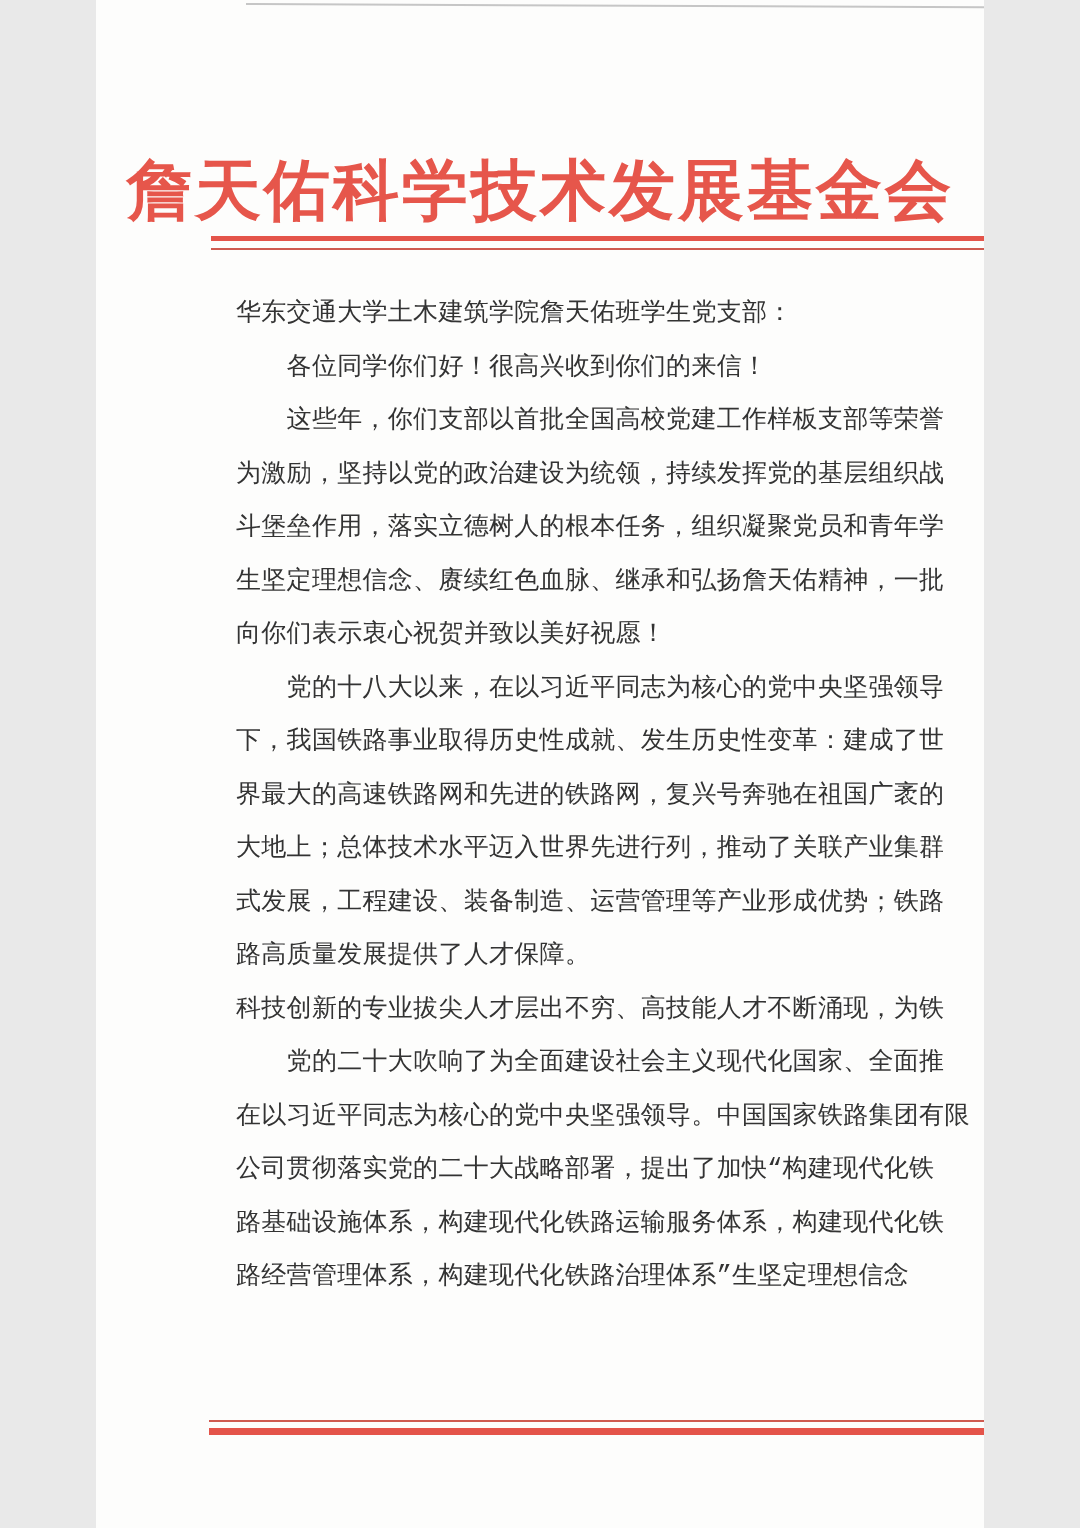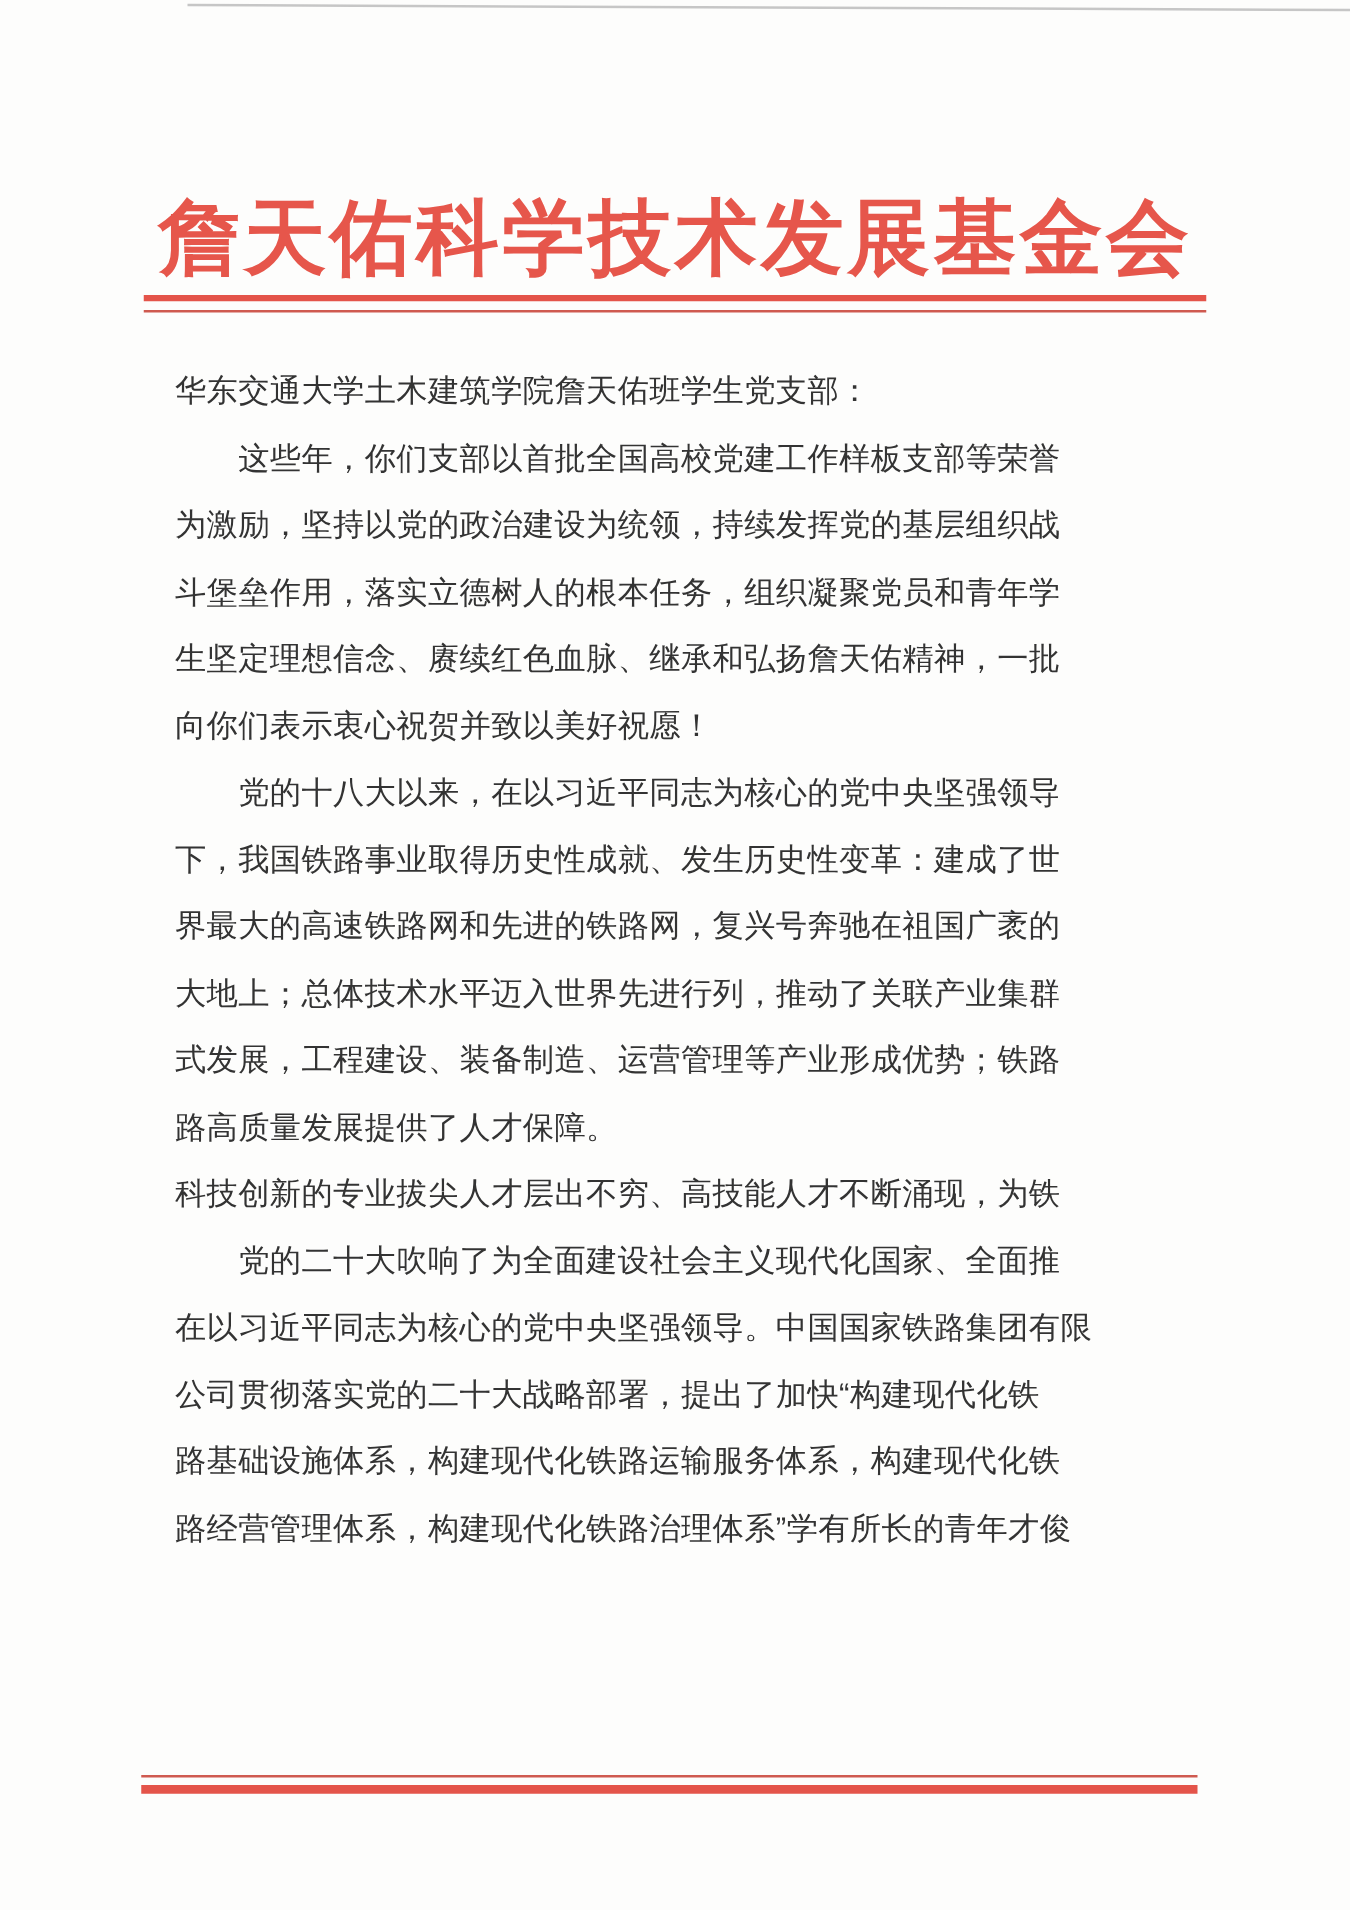--- a/index.html
+++ b/index.html
@@ -6,26 +6,26 @@
     --accent: #e4544a;
     --title-red: #e6564b;
     --rule-thin: #cf5a50;
     --ink: #333333;
     --page-bg: #fdfdfc;
   }
   * { margin: 0; padding: 0; box-sizing: border-box; }
   html, body { background: #e9e9e9; }
   .page {
     position: relative;
-    width: 1080px;
+    width: 888px;
     height: 1528px;
     margin: 0 auto;
     background: var(--page-bg);
     overflow: hidden;
-    font-family: Liberation Sans, sans-serif;
+    font-family: Liberation Mono, monospace;
   }
   .scan-top-line {
     position: absolute;
     top: 3px;
     left: 150px;
     width: 940px;
     height: 2px;
     background: #c6c6c6;
     transform: rotate(0.25deg);
     transform-origin: left center;
@@ -69,35 +69,36 @@
 
   <div class="scan-top-line"></div>
 
   <div class="letterhead-title">詹天佑科学技术发展基金会</div>
 
   <div class="rule rule-top-thick"></div>
   <div class="rule rule-top-thin"></div>
 
   <div class="letter-body">
     <div class="body-line">华东交通大学土木建筑学院詹天佑班学生党支部：</div>
+    <div class="body-line">　　各位同学你们好！很高兴收到你们的来信！</div>
     <div class="body-line">　　这些年，你们支部以首批全国高校党建工作样板支部等荣誉</div>
     <div class="body-line">为激励，坚持以党的政治建设为统领，持续发挥党的基层组织战</div>
     <div class="body-line">斗堡垒作用，落实立德树人的根本任务，组织凝聚党员和青年学</div>
     <div class="body-line">生坚定理想信念、赓续红色血脉、继承和弘扬詹天佑精神，一批</div>
     <div class="body-line">向你们表示衷心祝贺并致以美好祝愿！</div>
     <div class="body-line">　　党的十八大以来，在以习近平同志为核心的党中央坚强领导</div>
     <div class="body-line">下，我国铁路事业取得历史性成就、发生历史性变革：建成了世</div>
     <div class="body-line">界最大的高速铁路网和先进的铁路网，复兴号奔驰在祖国广袤的</div>
     <div class="body-line">大地上；总体技术水平迈入世界先进行列，推动了关联产业集群</div>
     <div class="body-line">式发展，工程建设、装备制造、运营管理等产业形成优势；铁路</div>
     <div class="body-line">路高质量发展提供了人才保障。</div>
     <div class="body-line">科技创新的专业拔尖人才层出不穷、高技能人才不断涌现，为铁</div>
     <div class="body-line">　　党的二十大吹响了为全面建设社会主义现代化国家、全面推</div>
     <div class="body-line">在以习近平同志为核心的党中央坚强领导。中国国家铁路集团有限</div>
     <div class="body-line">公司贯彻落实党的二十大战略部署，提出了加快“构建现代化铁</div>
     <div class="body-line">路基础设施体系，构建现代化铁路运输服务体系，构建现代化铁</div>
-    <div class="body-line">路经营管理体系，构建现代化铁路治理体系”学有所长的青年才俊</div>
+    <div class="body-line">路经营管理体系，构建现代化铁路治理体系”生坚定理想信念</div>
   </div>
 
   <div class="rule rule-bottom-thin"></div>
   <div class="rule rule-bottom-thick"></div>
 
 </div>
 
 </body></html>

